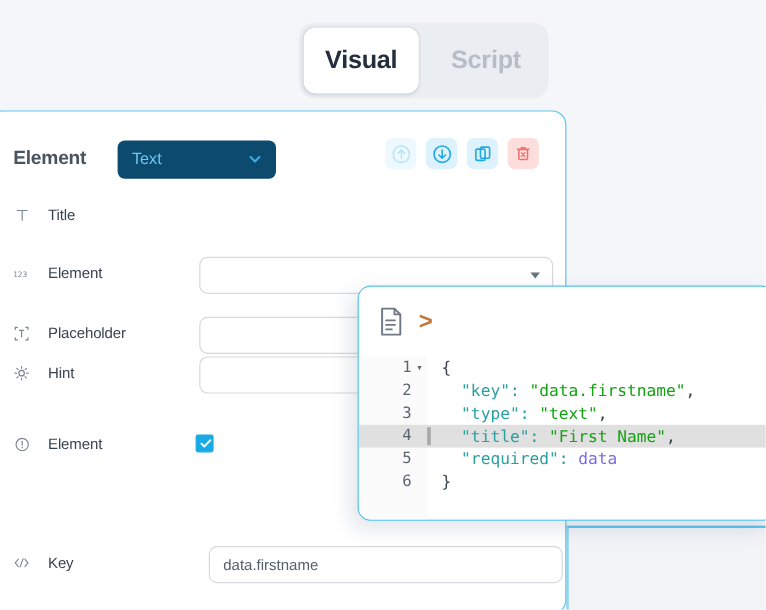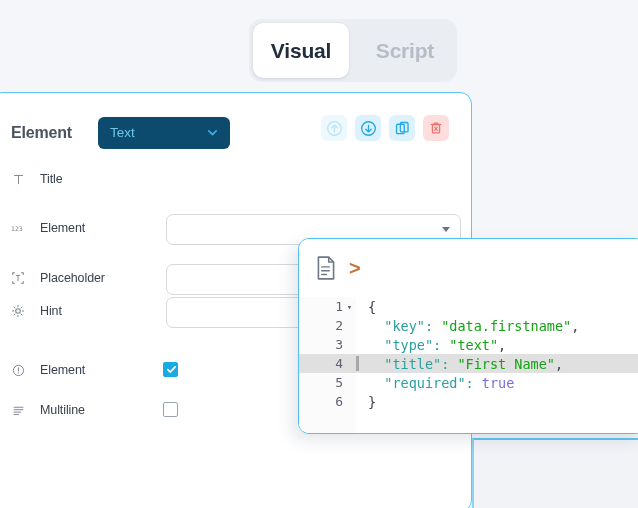--- a/index.html
+++ b/index.html
@@ -442,32 +442,34 @@
         </span>
         <span>Element</span>
       </div>
       <div class="cbox on">
         <svg class="tick" viewBox="0 0 12 12">
           <path d="M2 6.2 L4.6 8.8 L10 3.2" fill="none" stroke="#ffffff" stroke-width="1.8" stroke-linecap="round" stroke-linejoin="round"></path>
         </svg>
       </div>
     </div>
 
-    <div class="field-row" style="top:303px;">
-      <div class="field-label">
-        <span class="ficon">
-          <svg width="13" height="13" viewBox="0 0 16 16">
-            <path d="M2.5 4 H13.5 M2.5 7 H13.5 M2.5 10 H10.5 M2.5 13 H8" stroke="#7d8692" stroke-width="1.2" stroke-linecap="round"></path>
-          </svg>
-        </span>
-        <span>Multiline</span>
-      </div>
-      <div class="cbox off"></div>
-    </div>
-
+
+    <div class="field-row" style="top:362px;">
+      <div class="field-label">
+        <span class="ficon">
+          <svg width="14" height="12" viewBox="0 0 18 12">
+            <path d="M5.5 2 L2.2 6 L5.5 10 M12.5 2 L15.8 6 L12.5 10 M10.6 1.6 L7.4 10.4" fill="none" stroke="#7d8692" stroke-width="1.2" stroke-linecap="round" stroke-linejoin="round"></path>
+          </svg>
+        </span>
+        <span>Key</span>
+      </div>
+      <div class="field-input" style="left:173px;">
+        <span class="val">data.firstname</span>
+      </div>
+    </div>
 
   </div>
 </div>
 
 <div class="code-panel">
   <div class="code-head">
     <svg class="doc-icon" viewBox="0 0 20 24">
       <path d="M3 2 H12.5 L17 6.5 V22 H3 Z" fill="#ffffff" stroke="#6f7884" stroke-width="1.5" stroke-linejoin="round"></path>
       <path d="M12.5 2 V6.5 H17" fill="none" stroke="#6f7884" stroke-width="1.4" stroke-linejoin="round"></path>
       <path d="M6 11 H13 M6 14.5 H13 M6 18 H10.5" stroke="#6f7884" stroke-width="1.3" stroke-linecap="round"></path>
@@ -475,17 +477,17 @@
     <span class="bc-sep">&gt;</span>
   </div>
 
   <div class="code-body">
     <div class="gutter-bg"></div>
     <div id="code-lines">
         <div class="code-line"><span class="ln">1</span><span class="fold">▾</span><span class="code-txt"><span class="tok-punc">{</span></span></div>
         <div class="code-line"><span class="ln">2</span><span class="fold"></span><span class="code-txt"><span class="tok-punc">  </span><span class="tok-key">"key":</span><span class="tok-punc"> </span><span class="tok-str">"data.firstname"</span><span class="tok-punc">,</span></span></div>
         <div class="code-line"><span class="ln">3</span><span class="fold"></span><span class="code-txt"><span class="tok-punc">  </span><span class="tok-key">"type":</span><span class="tok-punc"> </span><span class="tok-str">"text"</span><span class="tok-punc">,</span></span></div>
         <div class="code-line hl"><span class="ln">4</span><span class="fold"></span><span class="code-txt"><span class="tok-punc">  </span><span class="tok-key">"title":</span><span class="tok-punc"> </span><span class="tok-str">"First Name"</span><span class="tok-punc">,</span></span><span class="hl-bar"></span></div>
-        <div class="code-line"><span class="ln">5</span><span class="fold"></span><span class="code-txt"><span class="tok-punc">  </span><span class="tok-key">"required":</span><span class="tok-punc"> </span><span class="tok-bool">true</span></span></div>
+        <div class="code-line"><span class="ln">5</span><span class="fold"></span><span class="code-txt"><span class="tok-punc">  </span><span class="tok-key">"required":</span><span class="tok-punc"> </span><span class="tok-bool">data</span></span></div>
         <div class="code-line"><span class="ln">6</span><span class="fold"></span><span class="code-txt"><span class="tok-punc">}</span></span></div>
       </div>
   </div>
 </div>
 
 </body></html>

